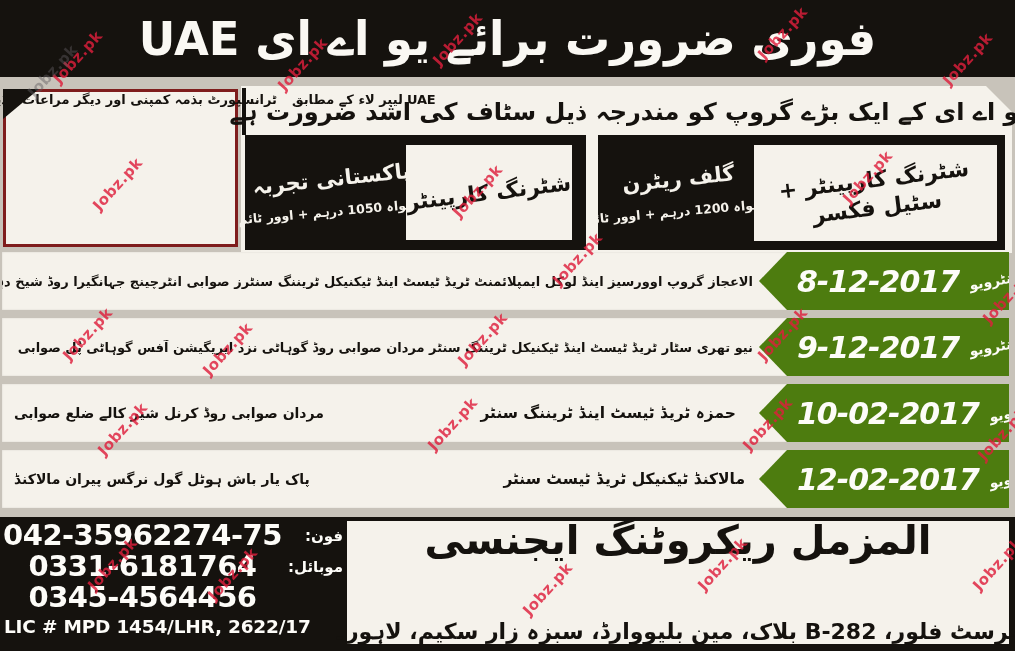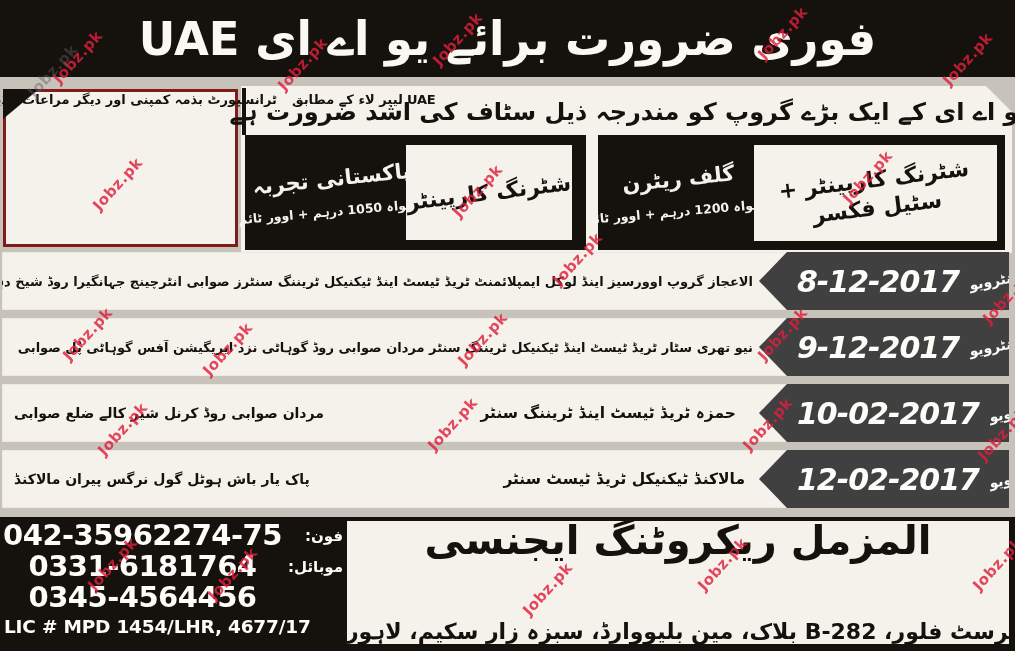--- a/index.html
+++ b/index.html
@@ -94,21 +94,21 @@
     font-size:14px;font-weight:bold;padding-left:12px;
   }
   .loc:empty{padding:0;}
   .venue{
     flex:1;direction:rtl;text-align:right;white-space:nowrap;overflow:hidden;
     font-weight:bold;padding:0 6px;
   }
   .row1 .venue,.row2 .venue{font-size:13px;letter-spacing:-0.3px;}
   .row3 .venue,.row4 .venue{font-size:15.5px;}
   .dbanner{
-    width:250px;height:58px;flex-shrink:0;background:#404040;
+    width:250px;height:58px;flex-shrink:0;background:#4d7c0f;
     clip-path:polygon(28px 0,100% 0,100% 100%,28px 100%,0 50%);
     display:flex;align-items:center;color:#fdfcf8;
   }
   .date{
     margin-left:38px;white-space:nowrap;
     font-size:30px;font-weight:900;font-style:italic;letter-spacing:-1px;
   }
   .intv{
     margin-left:10px;direction:rtl;white-space:nowrap;
     font-size:14px;font-weight:bold;transform:rotate(-10deg);
@@ -228,21 +228,21 @@
       <span class="plabel">فون:</span>
     </div>
     <div class="pline">
       <span class="pnum">0331-6181764</span>
       <span class="plabel">موبائل:</span>
     </div>
     <div class="pline">
       <span class="pnum">0345-4564456</span>
       <span class="plabel"></span>
     </div>
-    <div class="lic">LIC # MPD 1454/LHR, 4677/17</div>
+    <div class="lic">LIC # MPD 1454/LHR, 2622/17</div>
   </div>
   <div class="agency">
     <div class="aname">المزمل ریکروٹنگ ایجنسی</div>
     <div class="aaddr">فرسٹ فلور، B-282 بلاک، مین بلیووارڈ، سبزہ زار سکیم، لاہور۔</div>
   </div>
 </div>
 
 <span class="wm" style="left:45px;top:48px">Jobz.pk</span>
 <span class="wm" style="left:270px;top:55px">Jobz.pk</span>
 <span class="wm" style="left:425px;top:30px">Jobz.pk</span>

